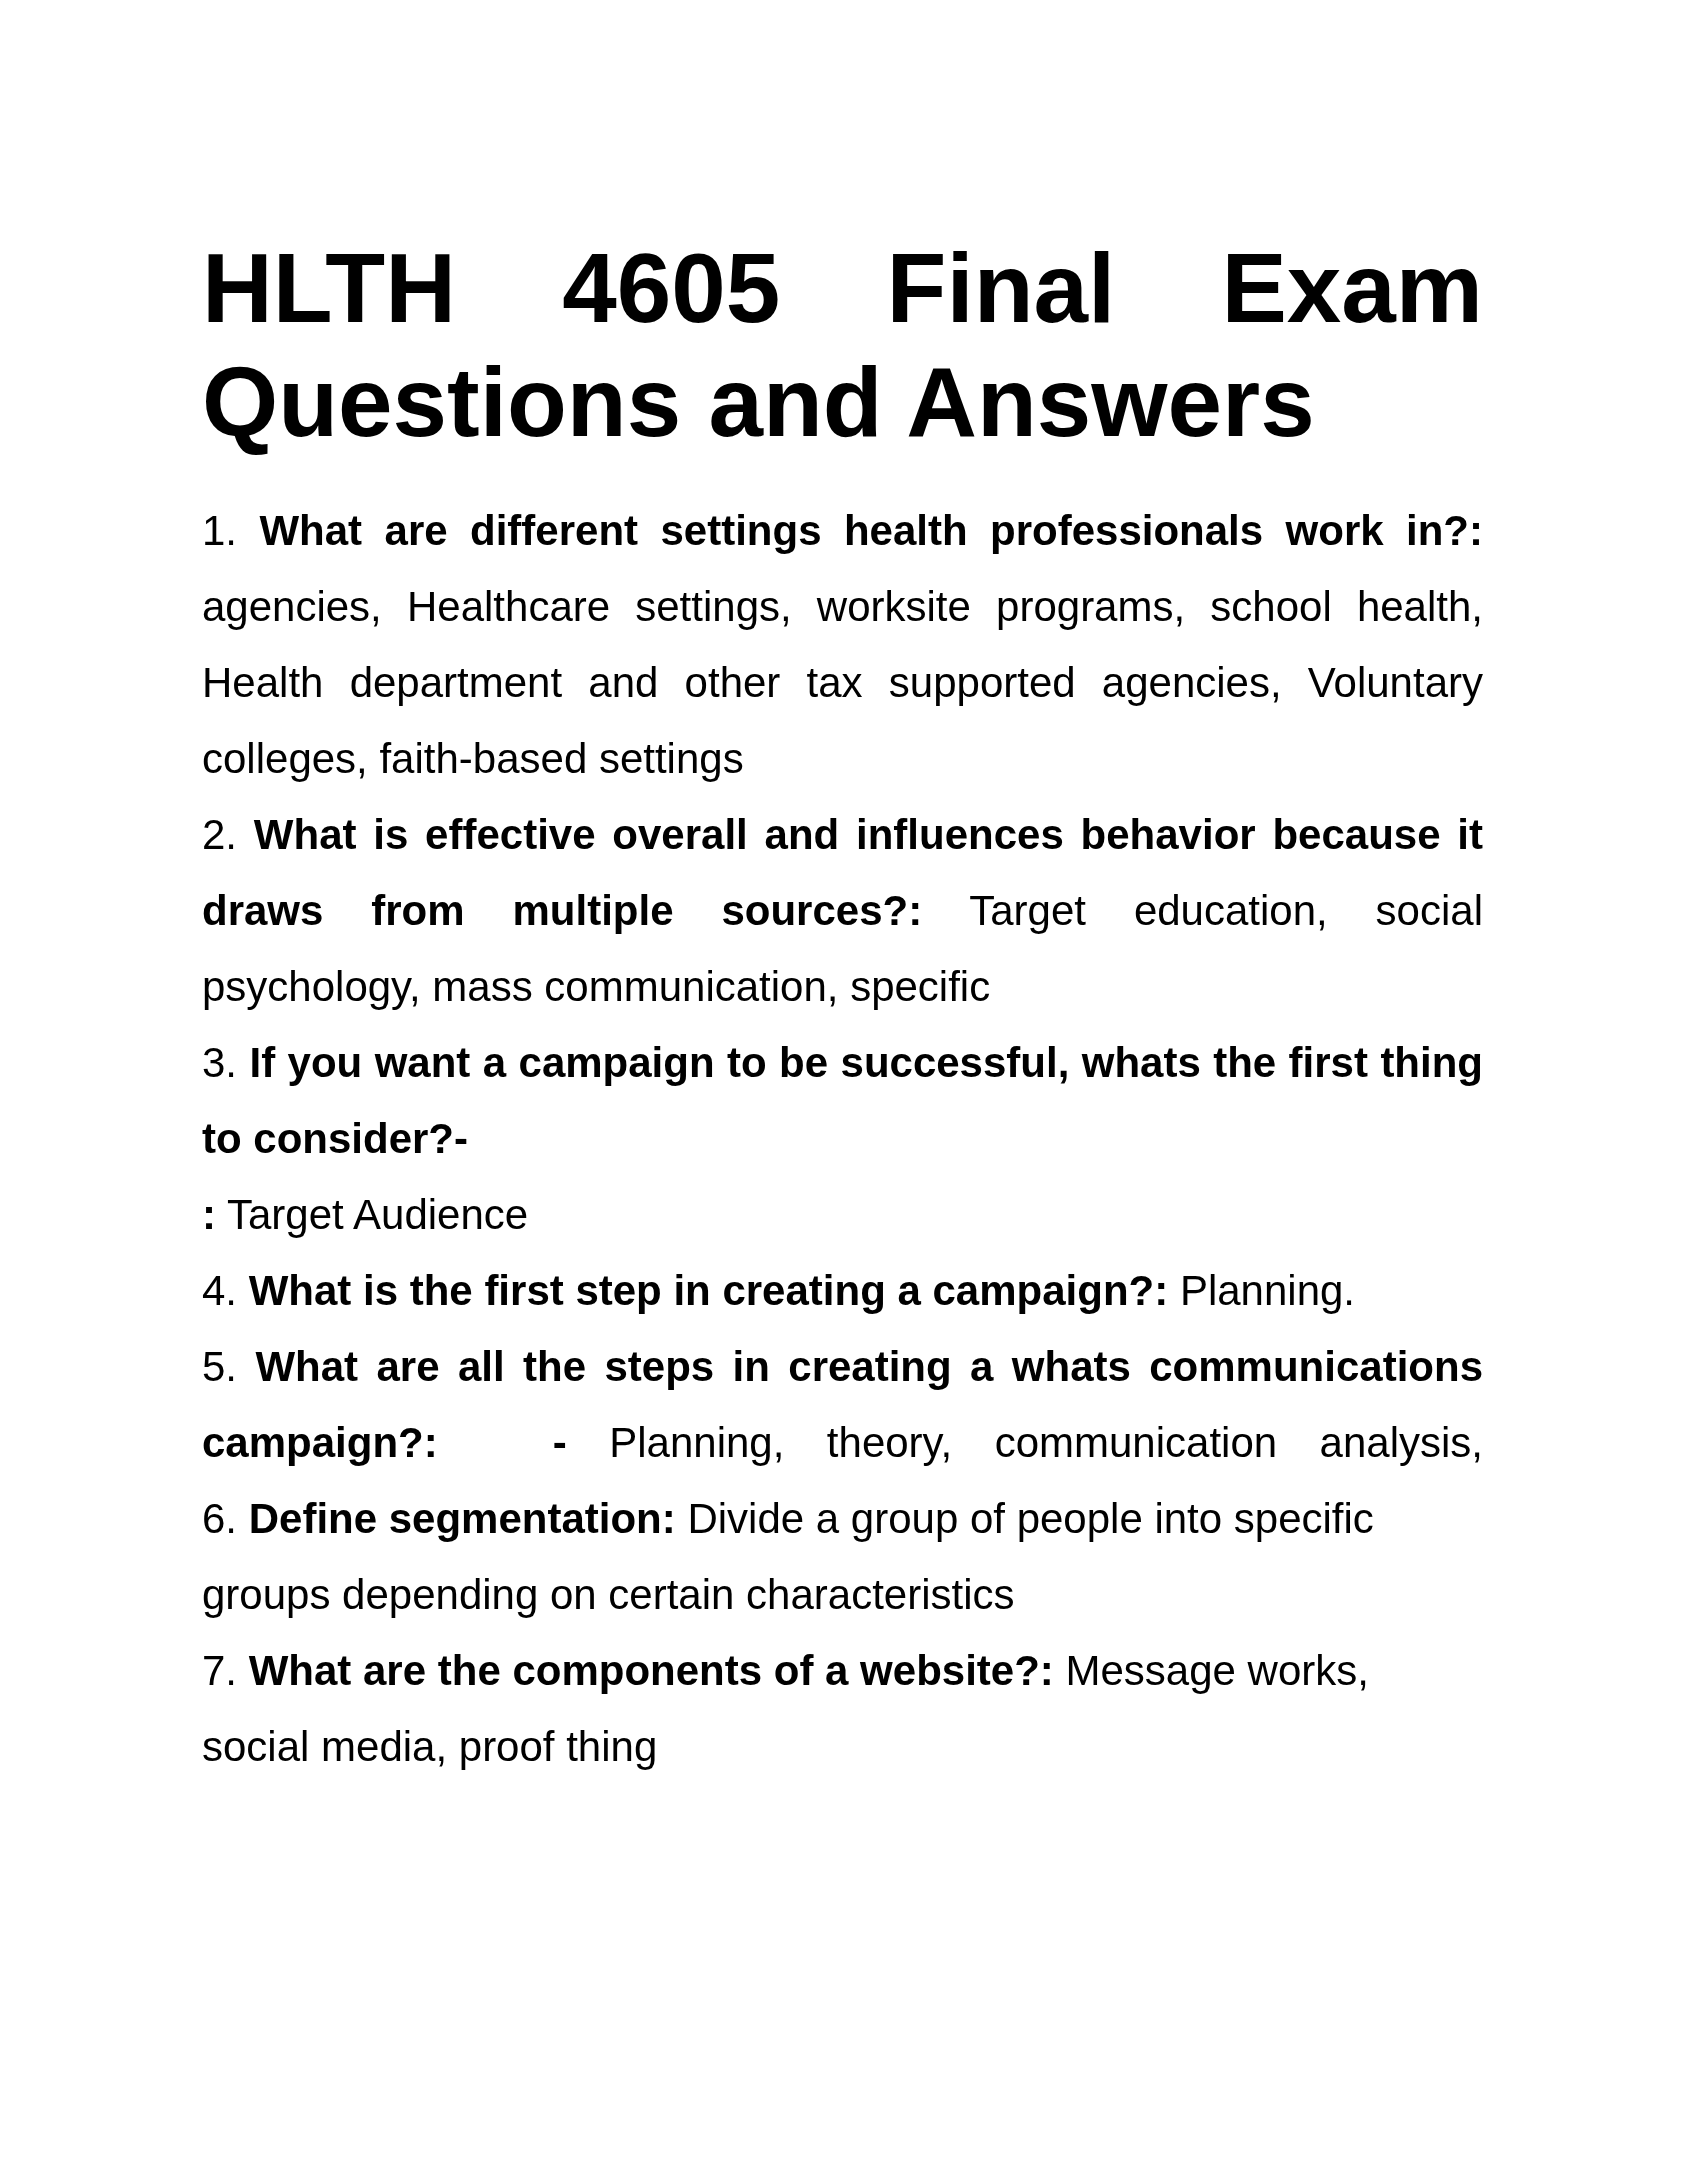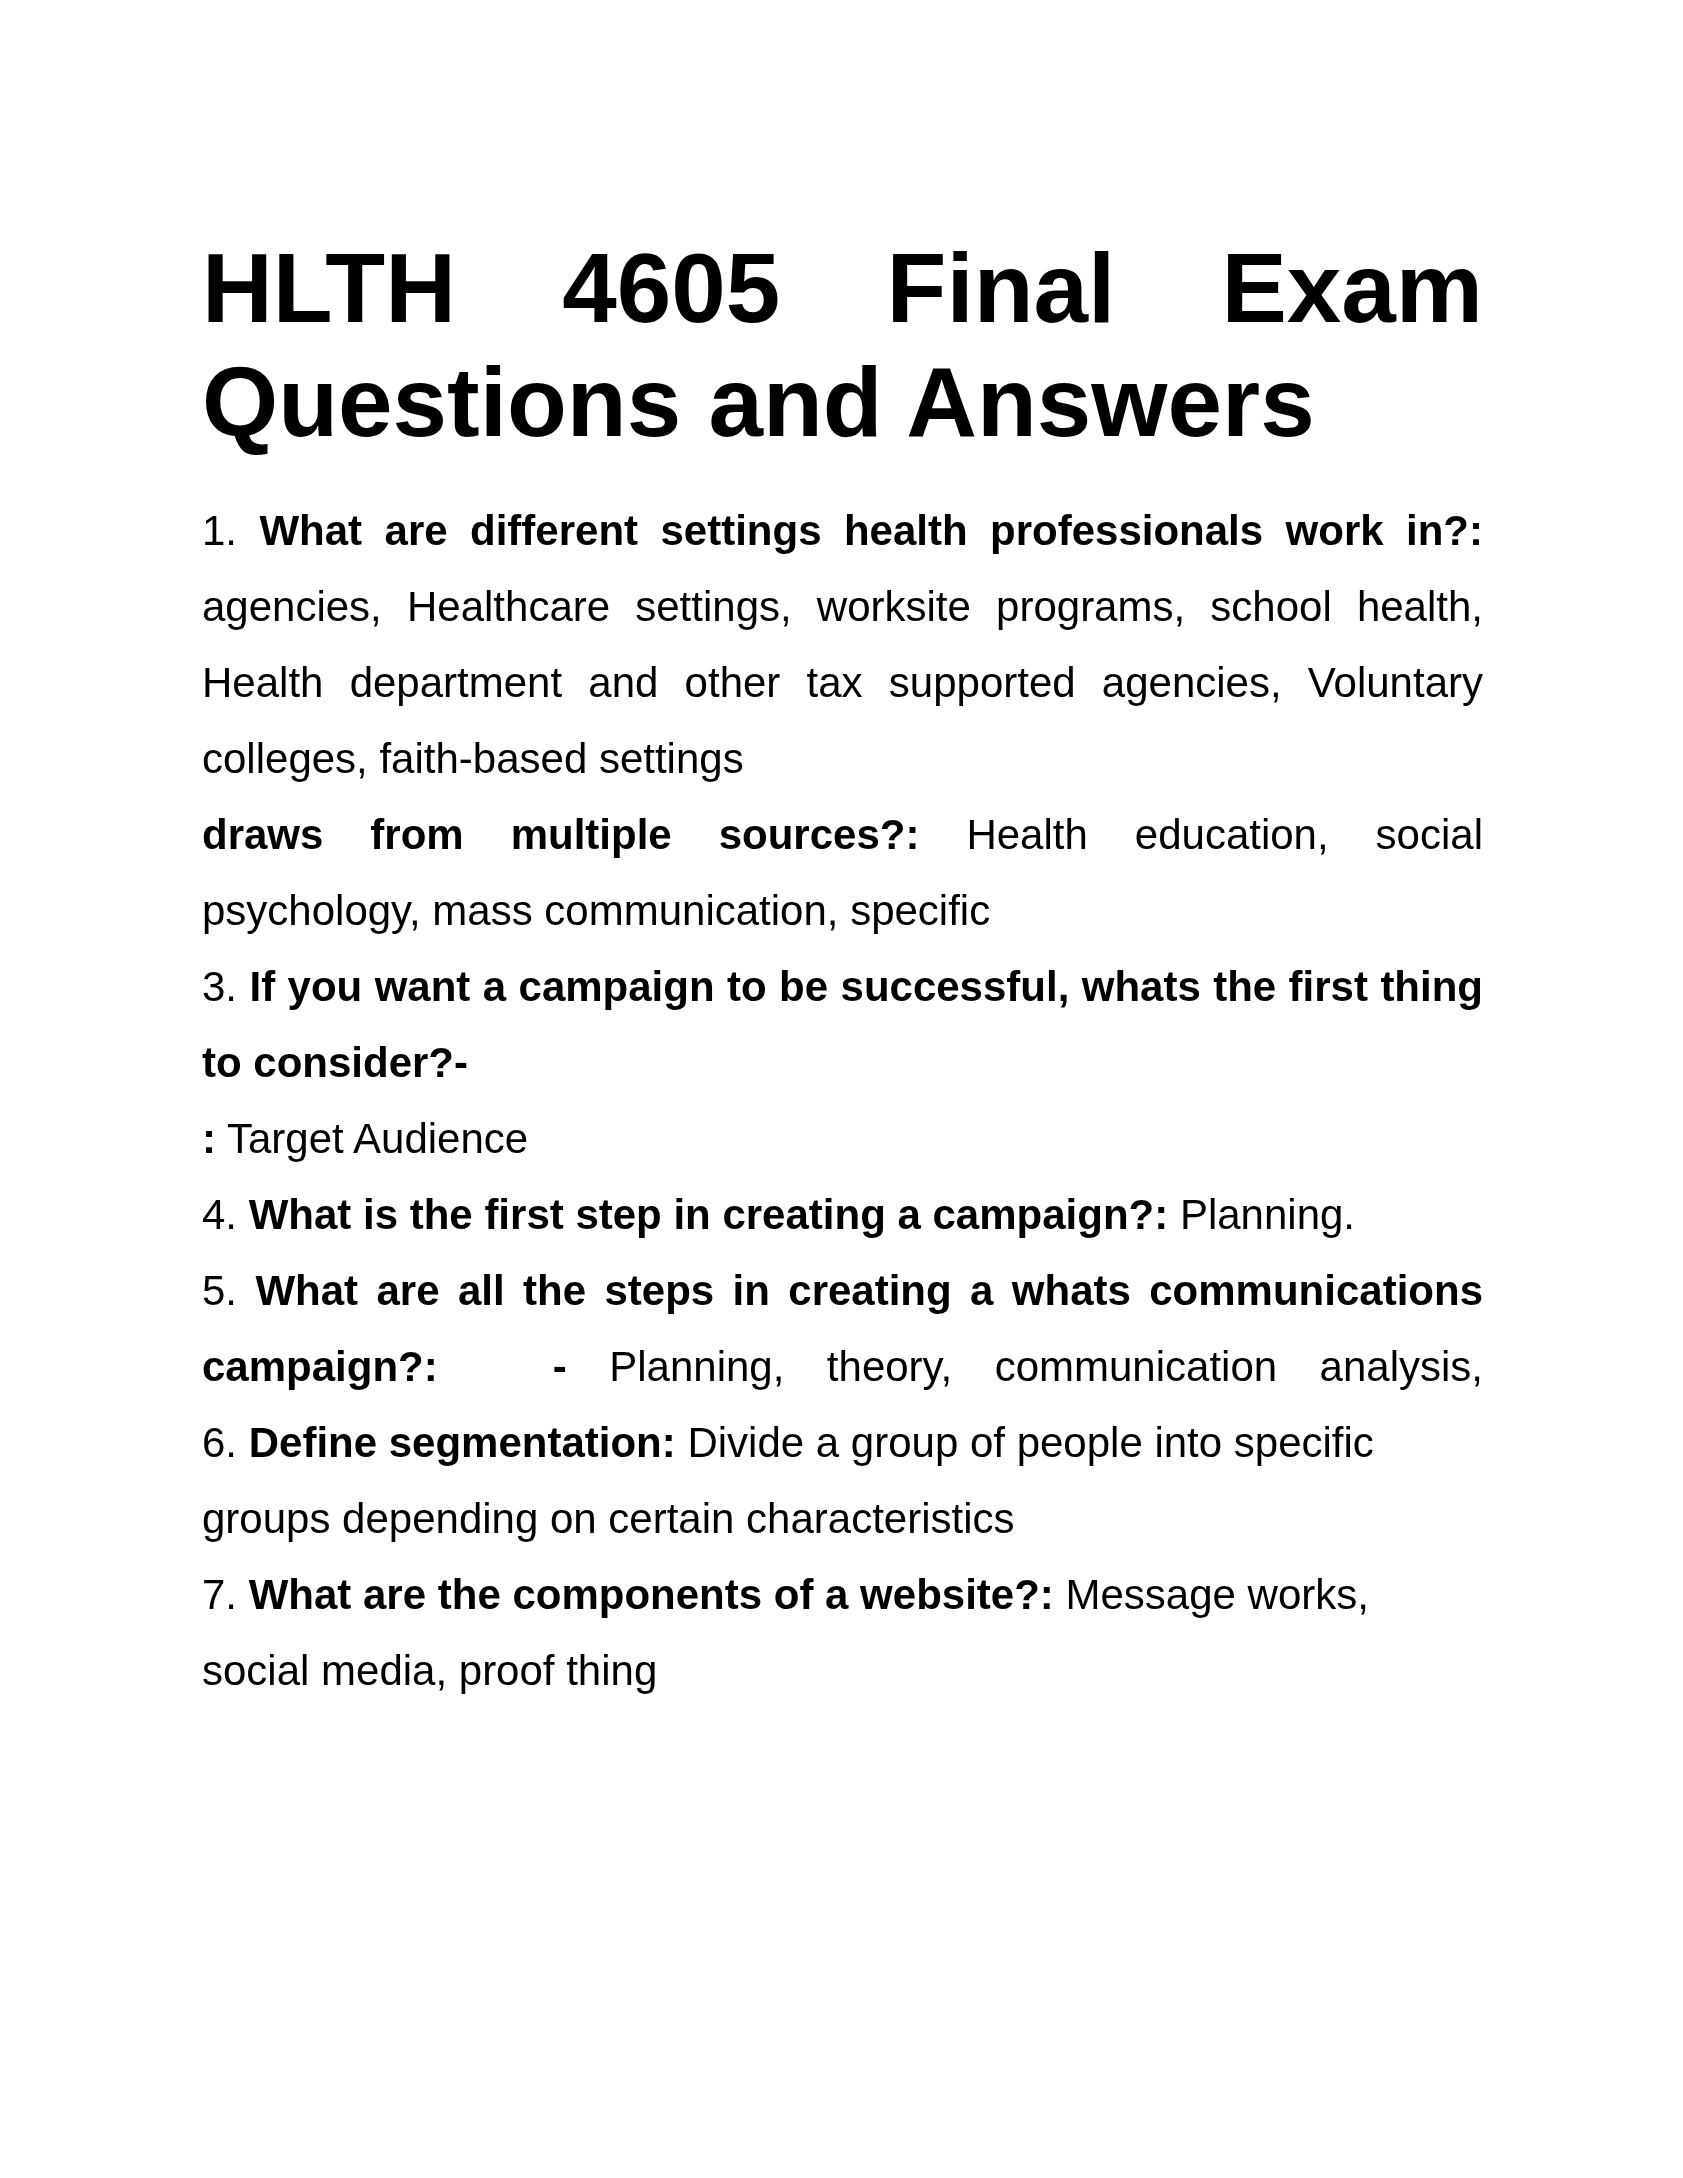--- a/index.html
+++ b/index.html
@@ -71,21 +71,22 @@
     <div class="tline">Questions and Answers</div>
   </h1>
 
   <div class="body">
 
     <div class="line justify"><span>1.</span> <b>What are different settings health professionals work in?:</b></div>
     <div class="line justify">agencies, Healthcare settings, worksite programs, school health,</div>
     <div class="line justify">Health department and other tax supported agencies, Voluntary</div>
     <div class="line">colleges, faith-based settings</div>
 
-    <div class="line justify"><b>draws from multiple sources?:</b> <span>Health education, social</span></div>
+    <div class="line justify"><span>2.</span> <b>What is effective overall and influences behavior because it</b></div>
+    <div class="line justify"><b>draws from multiple sources?:</b> <span>Target education, social</span></div>
     <div class="line">psychology, mass communication, specific</div>
 
     <div class="line justify"><span>3.</span> <b>If you want a campaign to be successful, whats the first thing</b></div>
     <div class="line"><b>to consider?-</b></div>
     <div class="line"><b>:</b> <span>Target Audience</span></div>
 
     <div class="line"><span>4.</span> <b>What is the first step in creating a campaign?:</b> <span>Planning.</span></div>
 
     <div class="line justify"><span>5.</span> <b>What are all the steps in creating a whats communications</b></div>
     <div class="line justify"><b>campaign?:</b><span class="gap"></span><b>-</b> <span>Planning, theory, communication analysis,</span></div>

